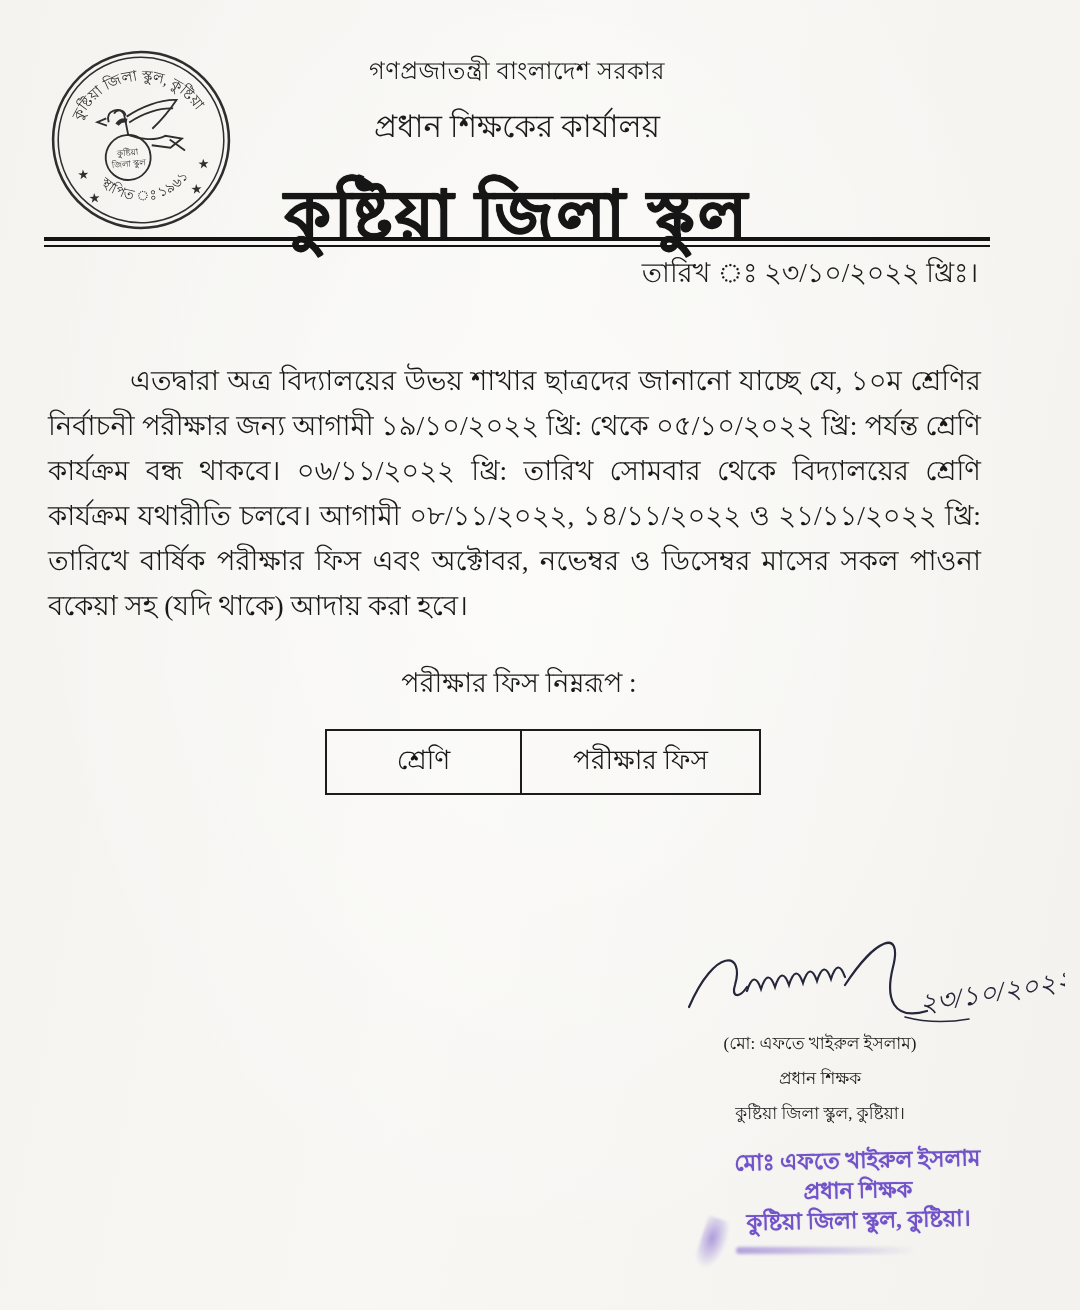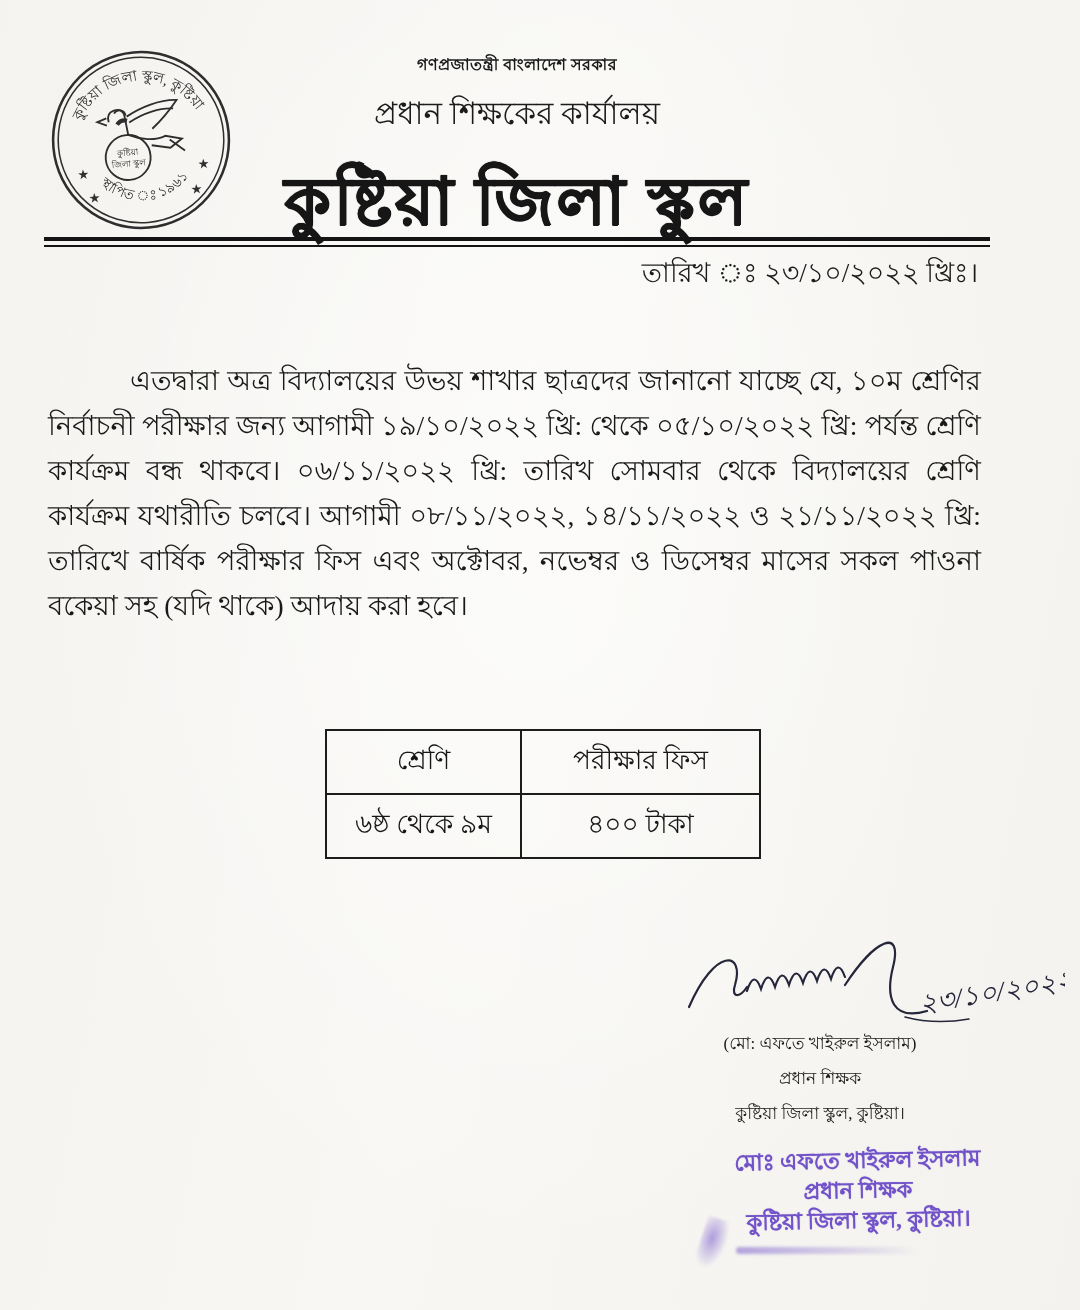--- a/index.html
+++ b/index.html
@@ -12,21 +12,21 @@
       linear-gradient(100deg, #f4f3f0 0%, #f8f7f4 45%, #f3f2ee 100%);
     font-family:"Liberation Serif","DejaVu Serif",serif;
     color:#1b1b1b;
     overflow:hidden;
   }
   
   .seal{position:absolute;left:46px;top:48px;width:190px;height:184px;transform:rotate(-5deg);}
   .seal text{font-family:"Liberation Serif","DejaVu Serif",serif;fill:#2e2e2e;}
   
   .hdr{position:absolute;left:0;top:52px;width:1034px;text-align:center;}
-  .hdr-l1{font-size:16px;letter-spacing:.5px;font-weight:bold;}
+  .hdr-l1{font-size:24px;letter-spacing:.5px;}
   .hdr-l2{font-size:29px;margin-top:8px;}
   .hdr-l3{font-size:31px;margin-top:10px;}
   .school-name{
     font-size:66px;font-weight:700;margin-top:10px;letter-spacing:3px;
     color:#161616;
     text-shadow:0 0 1px #161616, 1px 0 0 #161616, 0 1px 0 #161616;
   }
   
   .rule{
     position:absolute;left:44px;top:237px;width:946px;height:4px;
@@ -116,33 +116,30 @@
     <div class="hdr-l3">প্রধান শিক্ষকের কার্যালয়</div>
     <div class="school-name">কুষ্টিয়া জিলা স্কুল</div>
   </div>
 
   <div class="rule"></div>
 
   <div class="date-line">তারিখ ঃ ২৩/১০/২০২২ খ্রিঃ।</div>
 
   <p class="body-par">এতদ্বারা অত্র বিদ্যালয়ের উভয় শাখার ছাত্রদের জানানো যাচ্ছে যে, ১০ম শ্রেণির নির্বাচনী পরীক্ষার জন্য আগামী ১৯/১০/২০২২ খ্রি: থেকে  ০৫/১০/২০২২ খ্রি: পর্যন্ত শ্রেণি কার্যক্রম বন্ধ থাকবে। ০৬/১১/২০২২ খ্রি: তারিখ সোমবার থেকে বিদ্যালয়ের শ্রেণি কার্যক্রম যথারীতি চলবে। আগামী ০৮/১১/২০২২,  ১৪/১১/২০২২ ও ২১/১১/২০২২ খ্রি: তারিখে বার্ষিক পরীক্ষার ফিস এবং অক্টোবর, নভেম্বর ও ডিসেম্বর মাসের সকল পাওনা বকেয়া সহ (যদি থাকে) আদায় করা হবে।</p>
 
+  <div class="fees-head">পরীক্ষার ফিস নিম্নরূপ :</div>
 
   <table class="fee-table">
     <thead>
       <tr>
         <th class="col-class">শ্রেণি</th>
         <th>পরীক্ষার ফিস</th>
       </tr>
     </thead>
     <tbody>
-      <tr>
-        <td>৬ষ্ঠ থেকে ৯ম</td>
-        <td>৪০০ টাকা</td>
-      </tr>
     </tbody>
   </table>
 
   <svg class="sig-svg" viewBox="0 0 390 115">
     <g stroke="#26263a" fill="none" stroke-width="2.2" stroke-linecap="round">
       <path d="M14,82 C40,22 70,26 60,60 C56,72 64,74 72,62"></path>
       <path d="M72,66 q7,-22 14,-2 q7,-22 14,-2 q7,-22 14,-2 q7,-22 14,-2 q7,-22 14,-2 q7,-22 14,-2 q7,-22 14,-2"></path>
       <path d="M170,60 C200,14 228,2 218,42 C210,74 218,96 252,86"></path>
       <path d="M230,92 q30,8 64,2" stroke-width="1.6"></path>
     </g>

